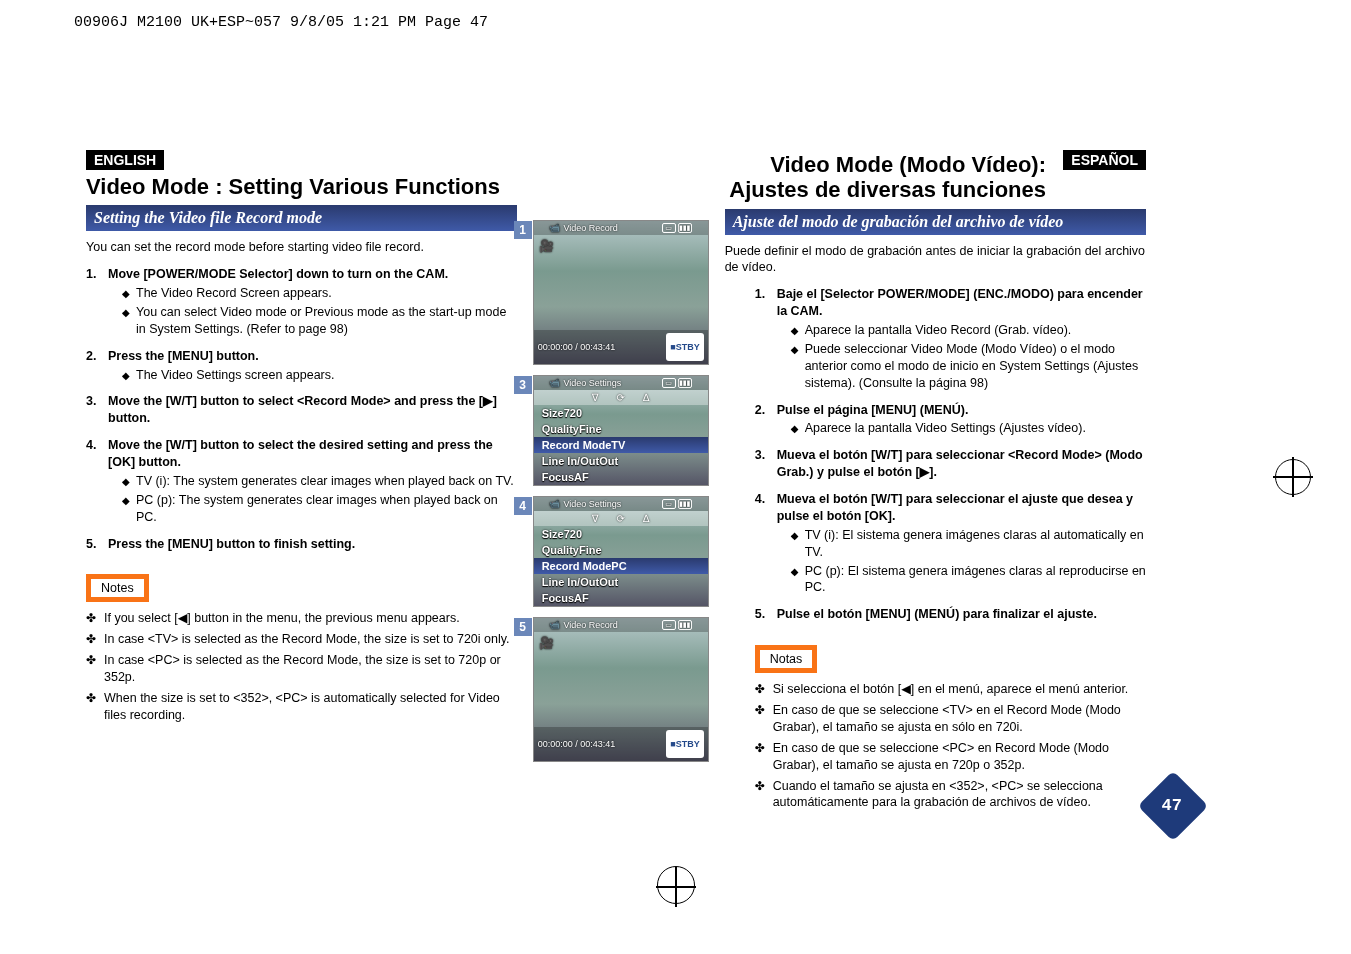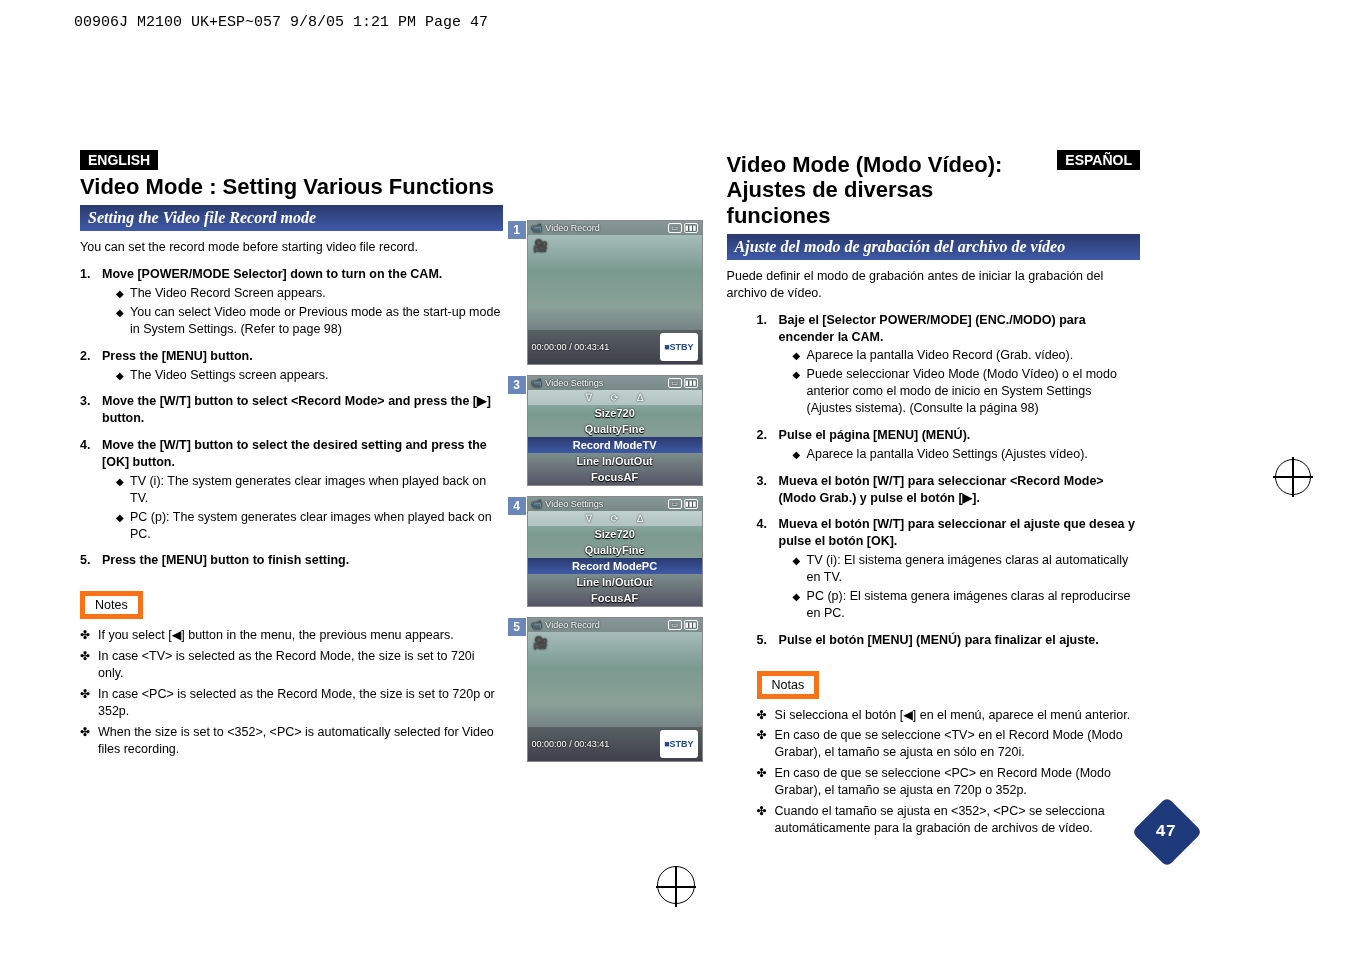--- a/index.html
+++ b/index.html
@@ -79,24 +79,24 @@
     position: absolute;
     top: 14px;
     left: 74px;
     font-size: 15px;
     font-family: "Courier New", monospace;
     color: #000;
   }
   .page-content {
     position: absolute;
     top: 150px;
-    left: 80px;
+    left: 86px;
     width: 1060px;
     display: flex;
-    gap: 24px;
+    gap: 16px;
   }
   .col {
     flex: 1;
     position: relative;
   }
   .col-left { flex-basis: 46%; }
   .col-mid  { flex-basis: 16%; }
   .col-right{ flex-basis: 45%; }
   .lang-badge {
     display: inline-block;
@@ -211,21 +211,21 @@
     font-size: 12px;
     font-weight: bold;
     display: flex;
     align-items: center;
     justify-content: center;
   }
   .shot .topbar {
     display: flex;
     align-items: center;
     justify-content: space-between;
-    padding: 2px 4px;
+    padding: 2px 16px;
     font-size: 9px;
     color: #fff;
     text-shadow: 0 0 2px #000;
     background: rgba(0,0,0,0.25);
   }
   .shot .topbar .indicators { display:flex; gap:2px; }
   .shot .topbar .ind {
     width:14px; height:10px; border:1px solid #fff; border-radius:2px;
     display:flex;align-items:center;justify-content:center;font-size:7px;
   }
@@ -255,21 +255,21 @@
   .setting-tabs {
     display:flex;
     justify-content:center;
     gap:18px;
     padding:2px 0;
     background: rgba(255,255,255,0.35);
   }
   .setting-tabs span { font-size:10px; color:#fff; text-shadow:0 0 2px #000;}
   .setting-row {
     display:flex;
-    justify-content:center;
+    justify-content:flex-start;
     padding: 2px 8px;
     font-size: 11px;
     color: #fff;
     text-shadow: 0 1px 1px #000, 0 0 2px #000;
     font-weight:bold;
   }
   .setting-row.sel {
     background: linear-gradient(to bottom, #2a3a6e, #3f5aa8);
     text-shadow:none;
   }
@@ -455,21 +455,21 @@
         <span>00:00:00 / 00:43:41</span>
         <span class="stby-pill">■<span>STBY</span></span>
       </div>
     </div>
 
   </div>
 
   <div class="col col-right" style="position:relative;">
     <span class="lang-badge right">ESPAÑOL</span>
     <div style="clear:both"></div>
-    <div class="section-title" style="margin-top:-22px;padding-right:100px;">Video Mode (Modo Vídeo): Ajustes de diversas funciones</div>
+    <div class="section-title" style="margin-top:-22px;padding-right:100px;text-align:right;">Video Mode (Modo Vídeo): Ajustes de diversas funciones</div>
     <div class="subtitle-bar">Ajuste del modo de grabación del archivo de vídeo</div>
     <div class="intro">Puede definir el modo de grabación antes de iniciar la grabación del archivo de vídeo.</div>
     <ol class="steps" style="padding-left:30px;">
       <li>
         <span class="step-head">Baje el [Selector POWER/MODE] (ENC./MODO) para encender la CAM.</span>
         <ul class="bullets">
           <li>Aparece la pantalla Video Record (Grab. vídeo).</li>
           <li>Puede seleccionar Video Mode (Modo Vídeo) o el modo anterior como el modo de inicio en System Settings (Ajustes sistema). (Consulte la página 98)</li>
         </ul>
       </li>

